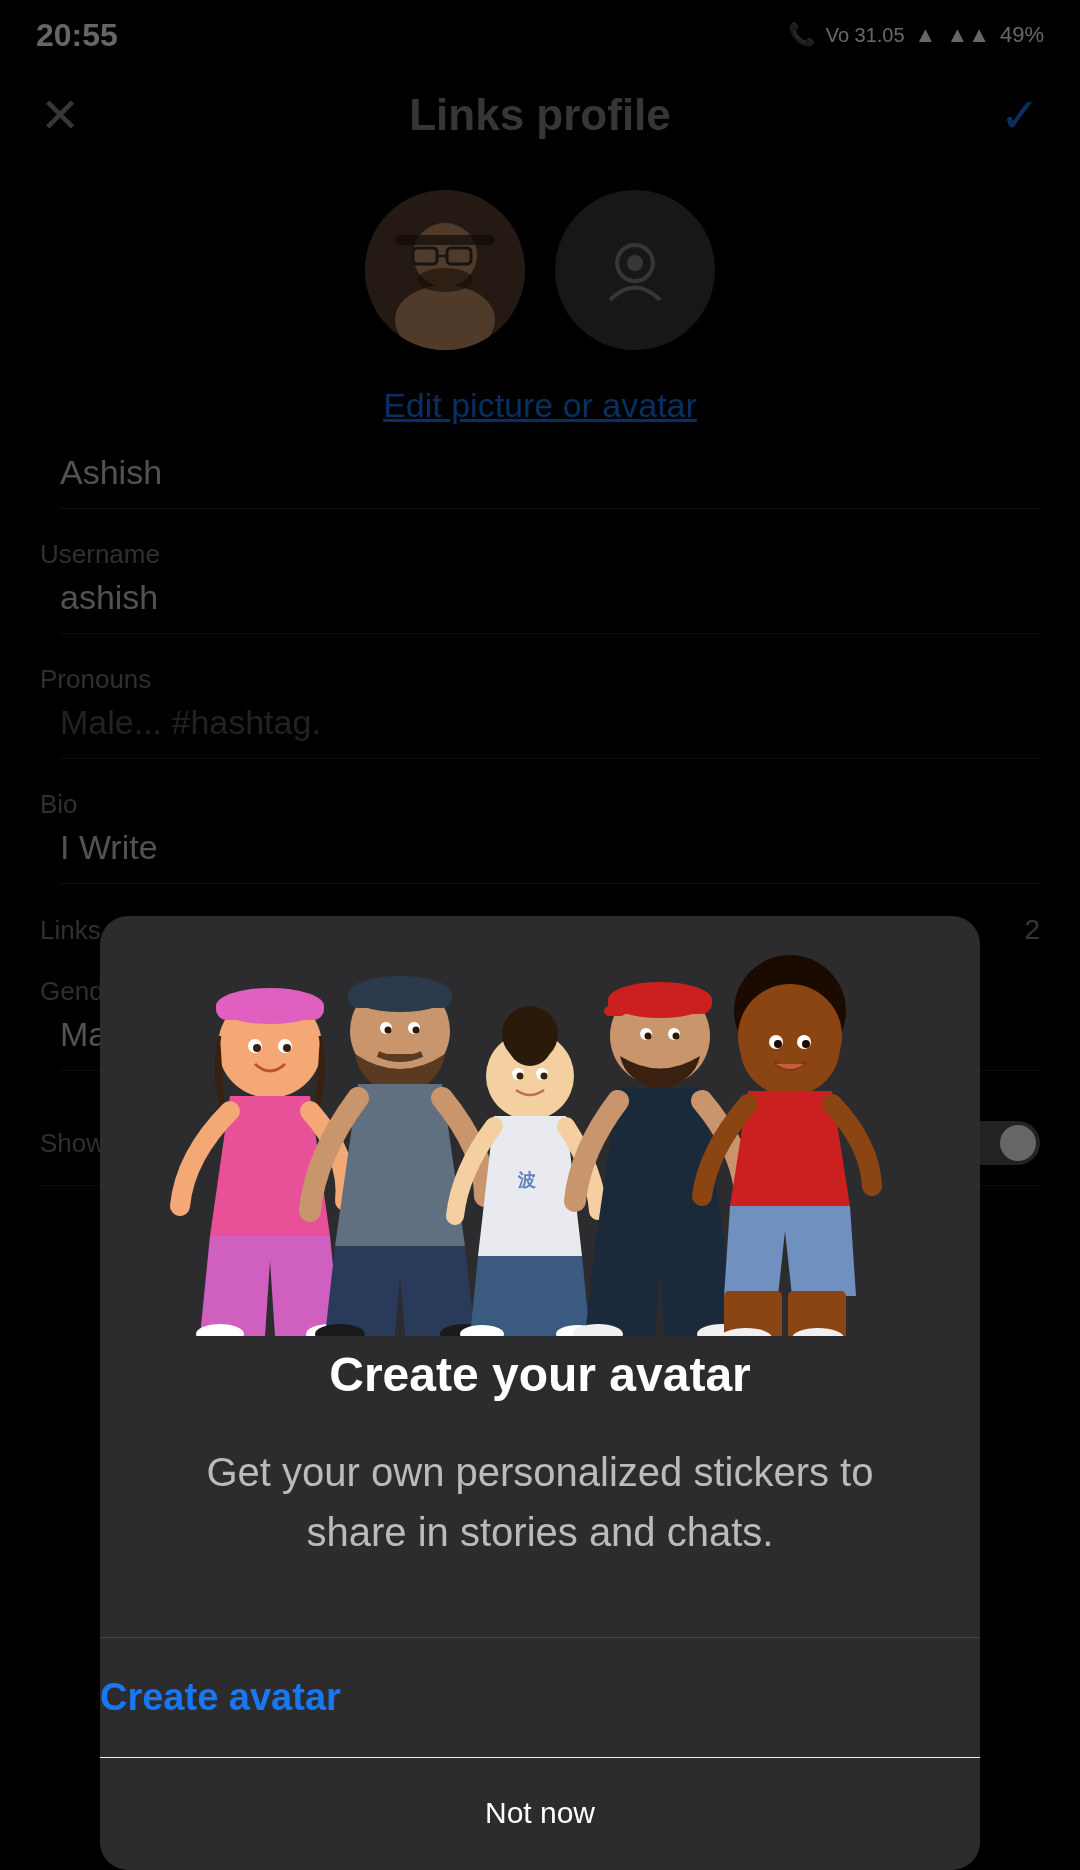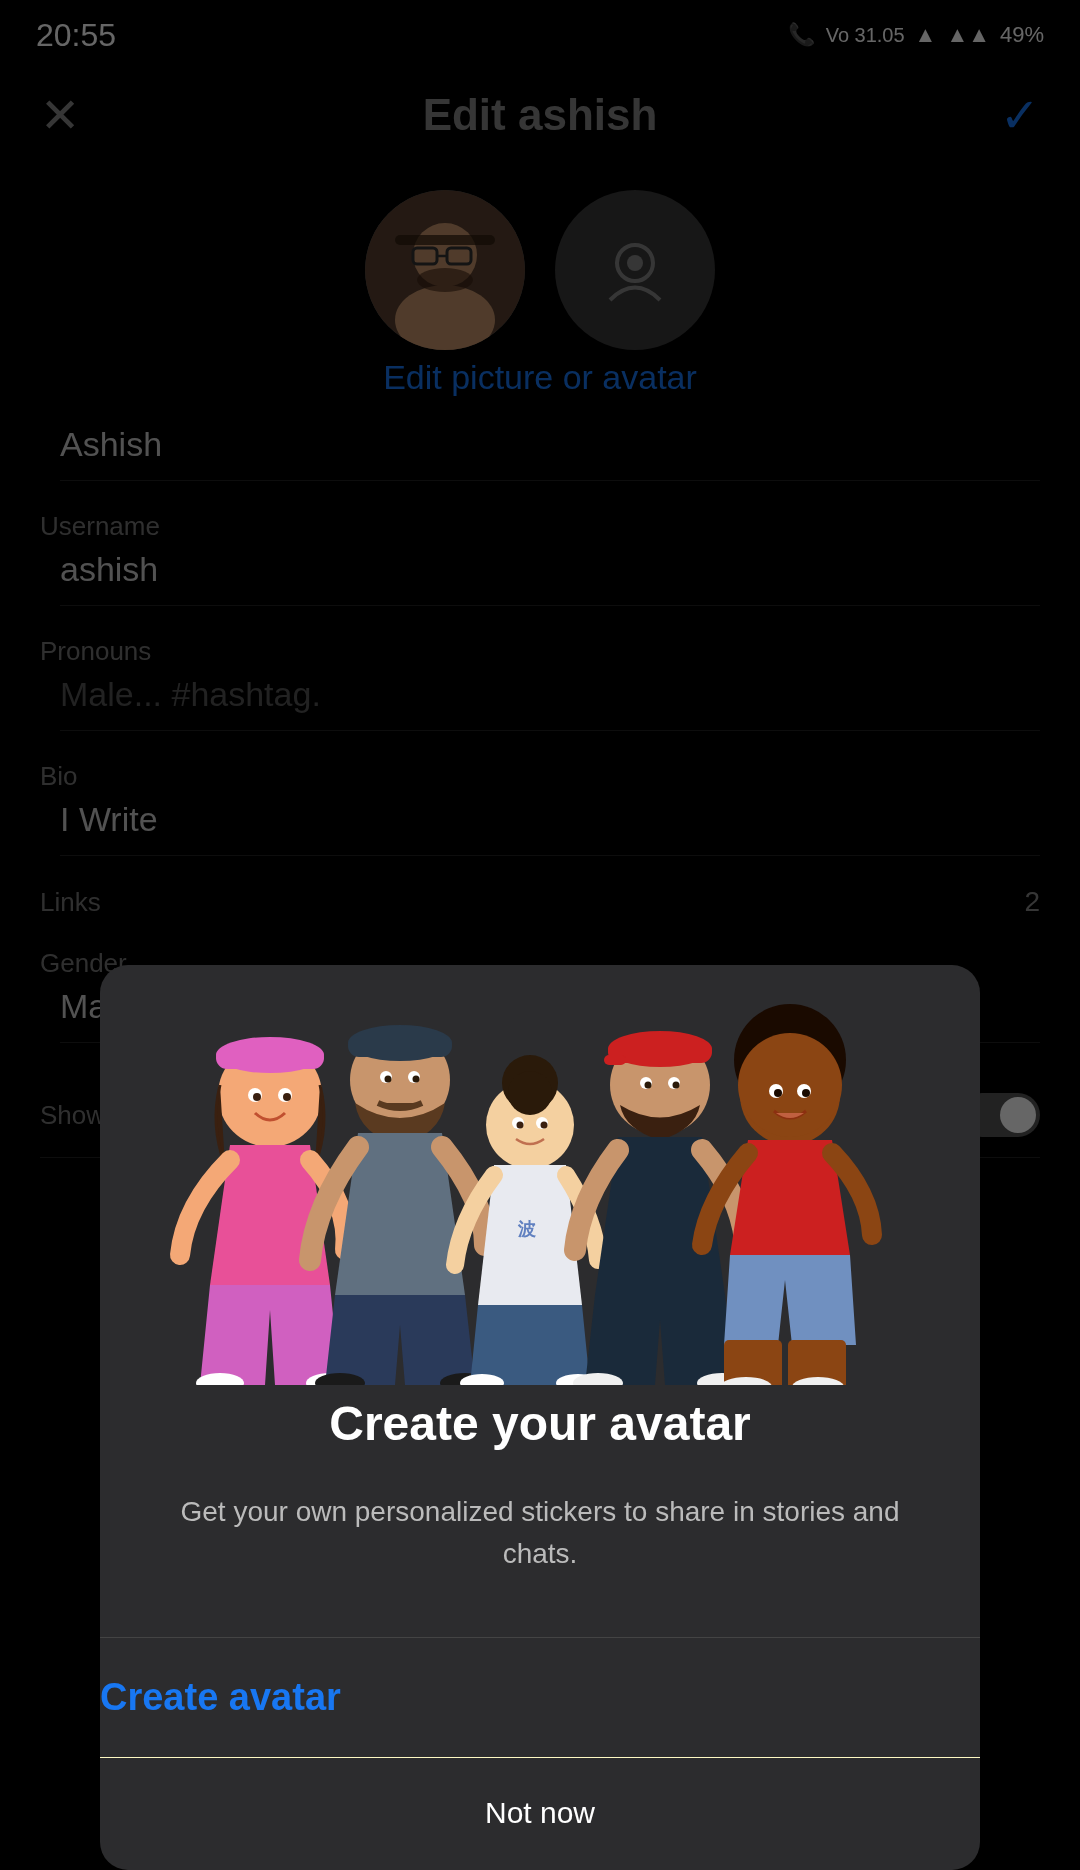--- a/index.html
+++ b/index.html
@@ -20,21 +20,21 @@
       height: 70px;
       display: flex;
       align-items: center;
       justify-content: space-between;
       padding: 0 36px;
       background: #000;
     }
     .status-time {
       color: #fff;
       font-size: 32px;
-      font-weight: 400;
+      font-weight: 700;
     }
     .status-icons {
       display: flex;
       align-items: center;
       gap: 10px;
       color: #fff;
       font-size: 24px;
     }
     .status-icons span {
       color: #fff;
@@ -101,22 +101,23 @@
       justify-content: center;
     }
     .avatar-emoji-slot svg {
       width: 70px;
       height: 70px;
       fill: #888;
     }
     .edit-picture-link {
       color: #1877f2;
       font-size: 34px;
-      margin-top: 8px;
+      margin-top: 36px;
       cursor: pointer;
+      text-decoration: underline;
     }
 
     
     .overlay {
       position: absolute;
       top: 0;
       left: 0;
       width: 100%;
       height: 100%;
       background: rgba(0,0,0,0.6);
@@ -143,23 +144,23 @@
     }
     .modal-title {
       color: #fff;
       font-size: 48px;
       font-weight: 700;
       margin-bottom: 38px;
       line-height: 1.2;
     }
     .modal-desc {
       color: #bbb;
-      font-size: 28px;
+      font-size: 40px;
       line-height: 1.5;
-      margin-bottom: 2px;
+      margin-bottom: 15px;
     }
 
     .modal-divider {
       width: 100%;
       height: 1px;
       background: #444;
       margin: 30px 0 0;
     }
 
     .modal-create-btn {
@@ -263,21 +264,21 @@
     <span>📞</span>
     <span style="font-size:20px;">Vo 31.05</span>
     <span>▲</span>
     <span>▲▲</span>
     <span>49%</span>
   </div>
 </div>
 
 <div class="header">
   <span class="header-close">✕</span>
-  <span class="header-title">Edit ashish</span>
+  <span class="header-title">Links profile</span>
   <span class="header-check">✓</span>
 </div>
 
 <div class="profile-area">
   <div class="avatar-row">
     <div class="avatar-photo">
 
       <svg width="160" height="160" viewBox="0 0 160 160">
         <circle cx="80" cy="80" r="80" fill="#5a4030"></circle>
         <circle cx="80" cy="65" r="32" fill="#c8956c"></circle>

